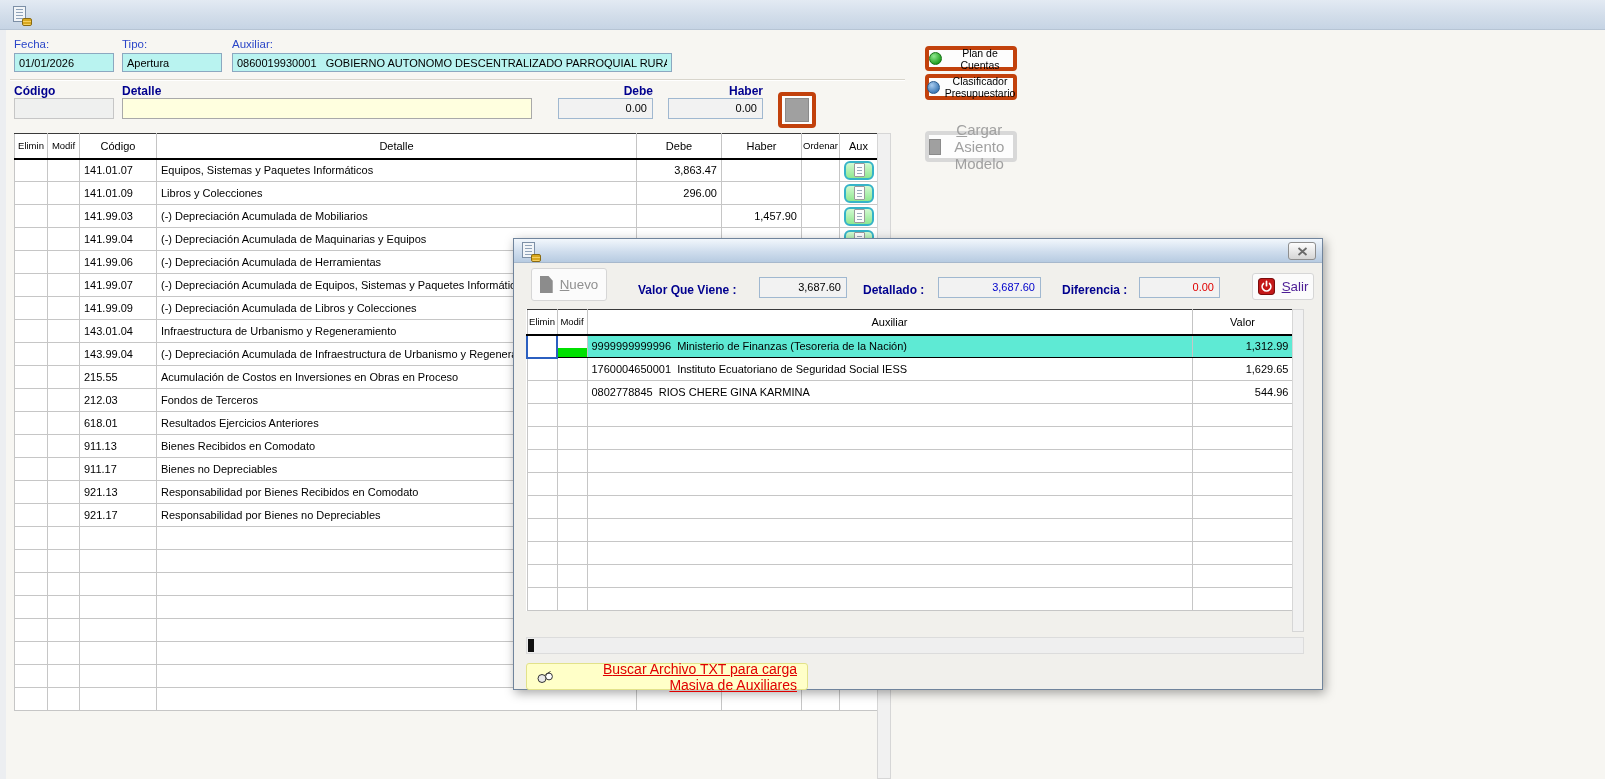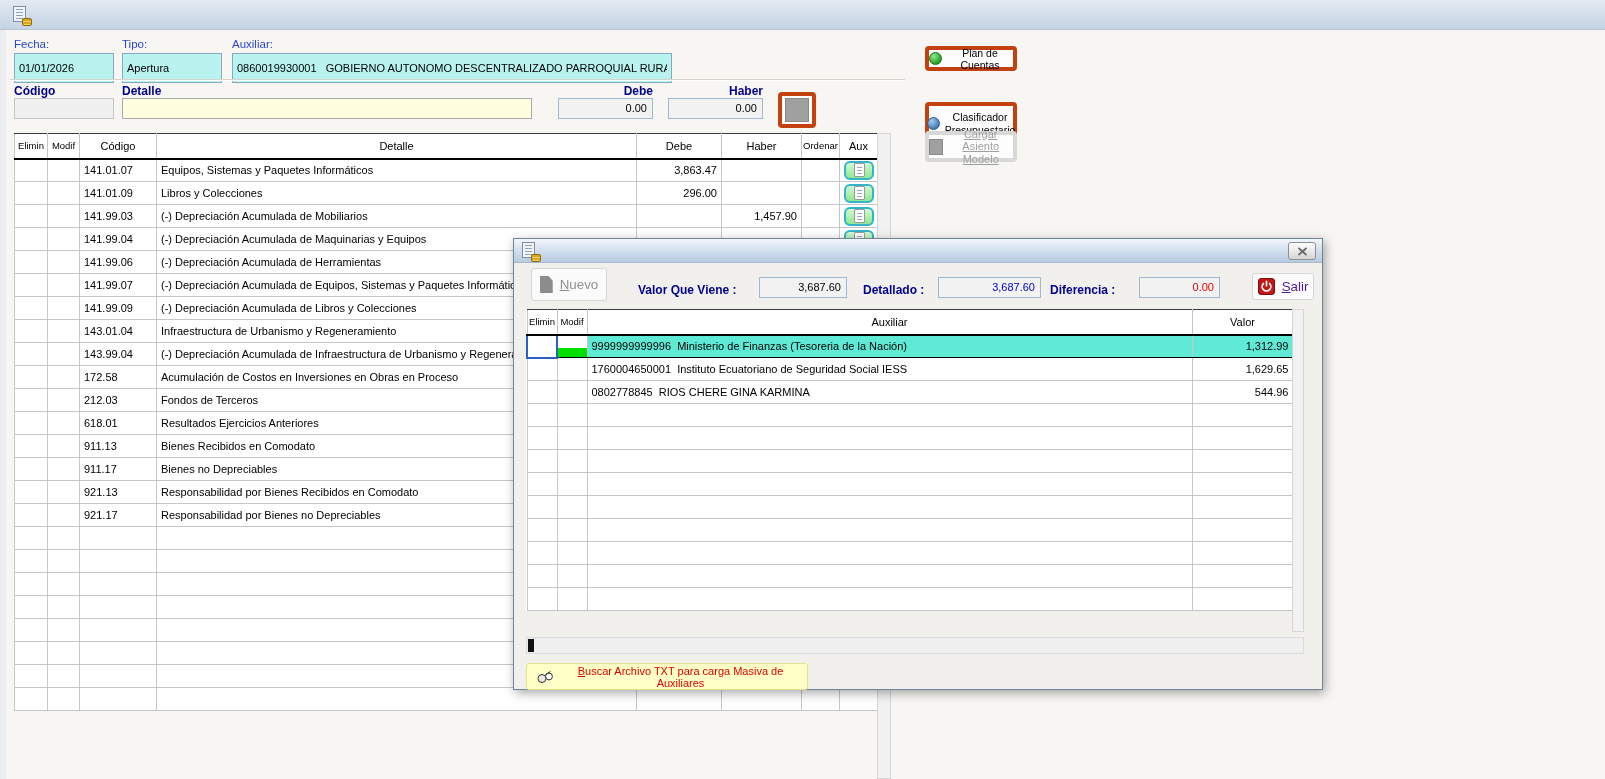--- a/index.html
+++ b/index.html
@@ -19,21 +19,21 @@
   .doccoins .paper::before { content:""; position:absolute; left:2px; top:2px; width:7px; height:10px;
     background:repeating-linear-gradient(#8fa2b8 0 1px, transparent 1px 3px); }
   .doccoins .coins { position:absolute; right:-4px; bottom:-2px; width:10px; height:8px; border:1px solid #8a6a10; border-radius:2px;
     background:repeating-linear-gradient(#d8a820 0 2px, #f7d060 2px 3px); }
 
   
   .lbl { color:#2b46c8; font-size:11.5px; }
   .lbl-b { color:#00008e; font-weight:bold; font-size:12px; }
 
   
-  .inp { position:absolute; border:1px solid #8ca8c0; background:#b9f3f0; font:11px "Liberation Sans",sans-serif; padding:0 4px; height:30px; outline:none; }
+  .inp { position:absolute; border:1px solid #8ca8c0; background:#b9f3f0; font:11px "Liberation Sans",sans-serif; padding:0 4px; height:19px; outline:none; }
   .inp-yellow { background:#ffffdf; border:1px solid #a9a9a9; height:21px; }
   .inp-gray { background:#eff0ef; border:1px solid #c6c6c6; height:21px; }
   .valbox { position:absolute; border:1px solid #a0b8d0; background:#f2f2f2; text-align:right; line-height:19px; padding:0 5px; height:21px; }
 
   .sep { left:10px; top:79px; width:895px; height:2px; border-top:1px solid #d8d5cc; border-bottom:1px solid #ffffff; }
 
   
   .side-btn { position:absolute; background:#fdfdfd; border:4px solid #c2410c; border-radius:4px;
     display:flex; align-items:center; justify-content:center; gap:5px; font-size:11px; cursor:default; }
   .sphere { width:13px; height:13px; border-radius:50%; flex:0 0 auto; }
@@ -76,21 +76,21 @@
 
   tr.sel td { background:#5eead4; border-top:1px solid #000; border-bottom:1px solid #000; }
   tr.sel td.focus-cell { background:#fff; border:2px solid #2b5fc0; }
   tr.sel td.half-cell { background:linear-gradient(180deg,#ffffff 55%, #00e000 55%); }
 
   .hscroll { background:#efefef; border:1px solid #dcdcdc; }
   .hthumb { background:#111; }
 
   .yellow-btn { position:absolute; background:#ffffc8; border:1px solid #e2e28a; border-radius:3px;
     display:flex; align-items:center; gap:10px; padding:0 10px; cursor:pointer; }
-  .yellow-btn .cap { color:#e00000; font-size:11px; flex:1; text-align:center; }
+  .yellow-btn .cap { color:#e00000; font-size:14px; flex:1; text-align:right;text-decoration:underline; }
 
   u { text-decoration:underline; }
 </style>
 </head>
 <body>
 
 <div class="abs titlebar">
   <div class="doccoins" style="position:absolute;left:13px;top:6px;">
     <div class="paper"></div>
       <div class="coins"></div>
@@ -120,30 +120,30 @@
 <div class="valbox" style="left:668px;top:98px;width:95px;">0.00</div>
 
 <button class="side-btn" style="left:778px;top:92px;width:38px;height:36px;">
   <span class="gray-sq" style="display:block;width:24px;height:24px;"></span>
 </button>
 
 <button class="side-btn" style="left:925px;top:46px;width:92px;height:25px;">
   <span class="sphere sphere-green"></span>
   <span style="font-size:10.5px;">Plan de Cuentas</span>
 </button>
-<button class="side-btn" style="left:925px;top:74px;width:92px;height:43px;margin-top:28px;">
+<button class="side-btn" style="left:925px;top:74px;width:92px;height:26px;">
   <span class="sphere sphere-blue"></span>
   <span style="font-size:10.5px;line-height:1.15;text-align:center;">
     <span>Clasificador</span><br>
     <span>Presupuestario</span>
   </span>
 </button>
 <button class="side-btn btn-disabled" style="left:925px;top:131px;width:92px;height:31px;">
   <span class="gray-sq" style="display:block;width:16px;height:16px;"></span>
-  <span style="font-size:11px;line-height:1.15;text-align:center;text-decoration:underline;">
+  <span style="font-size:15px;line-height:1.15;text-align:center;">
     <span><u>C</u>argar Asiento</span><br>
     <span>Modelo</span>
   </span>
 </button>
 
 <div class="abs" style="left:14px;top:133px;width:863px;height:646px;overflow:hidden;">
   <table class="grid" id="main-grid" style="width:863px;">
       <colgroup>
         <col style="width: 33px;">
         <col style="width: 32px;">
@@ -253,21 +253,21 @@
           <td>143.99.04</td>
           <td>(-) Depreciación Acumulada de Infraestructura de Urbanismo y Regeneramiento</td>
           <td class="num"></td>
           <td class="num"></td>
           <td></td>
           <td class="c-aux"></td>
         </tr>
         <tr>
           <td></td>
           <td></td>
-          <td>172.58</td>
+          <td>215.55</td>
           <td>Acumulación de Costos en Inversiones en Obras en Proceso</td>
           <td class="num"></td>
           <td class="num"></td>
           <td></td>
           <td class="c-aux"></td>
         </tr>
         <tr>
           <td></td>
           <td></td>
           <td>212.03</td>
@@ -429,21 +429,21 @@
     <span class="nuevo-doc"></span>
     <span><u>N</u>uevo</span>
   </button>
 
   <div class="abs lbl-b" style="left:124px;top:44px;">Valor Que Viene :</div>
   <div class="valbox" style="left:245px;top:38px;width:88px;height:21px;">3,687.60</div>
 
   <div class="abs lbl-b" style="left:349px;top:44px;">Detallado :</div>
   <div class="valbox val-blue" style="left:424px;top:38px;width:103px;height:21px;">3,687.60</div>
 
-  <div class="abs lbl-b" style="left:536px;top:44px;">Diferencia :</div>
+  <div class="abs lbl-b" style="left:548px;top:44px;">Diferencia :</div>
   <div class="valbox red-text" style="left:625px;top:38px;width:81px;height:21px;">0.00</div>
 
   <button class="tool-btn" style="left:738px;top:34px;width:62px;height:27px;">
     <svg width="17" height="17" viewBox="0 0 16 16">
       <rect x="0.5" y="0.5" width="15" height="15" rx="3" fill="#c41818" stroke="#7a0c0c"></rect>
       <path d="M8 3.2 v4" stroke="#fff" stroke-width="1.6" stroke-linecap="round" fill="none"></path>
       <path d="M5.1 5.2 a4.1 4.1 0 1 0 5.8 0" fill="none" stroke="#fff" stroke-width="1.6" stroke-linecap="round"></path>
     </svg>
     <span class="blue-text"><u>S</u>alir</span>
   </button>

